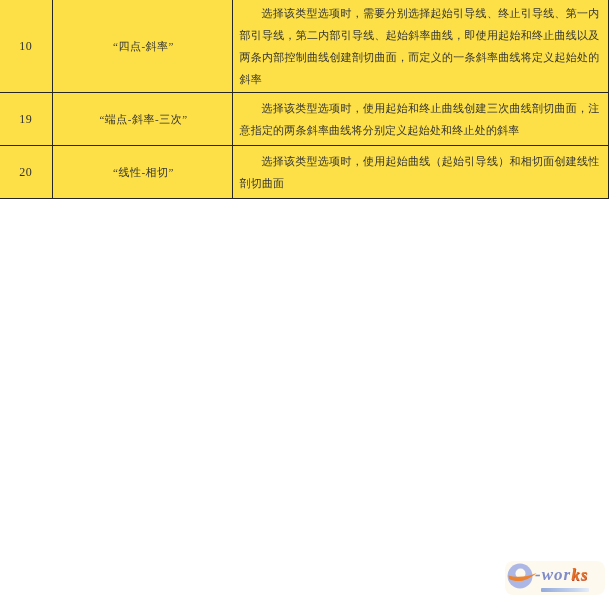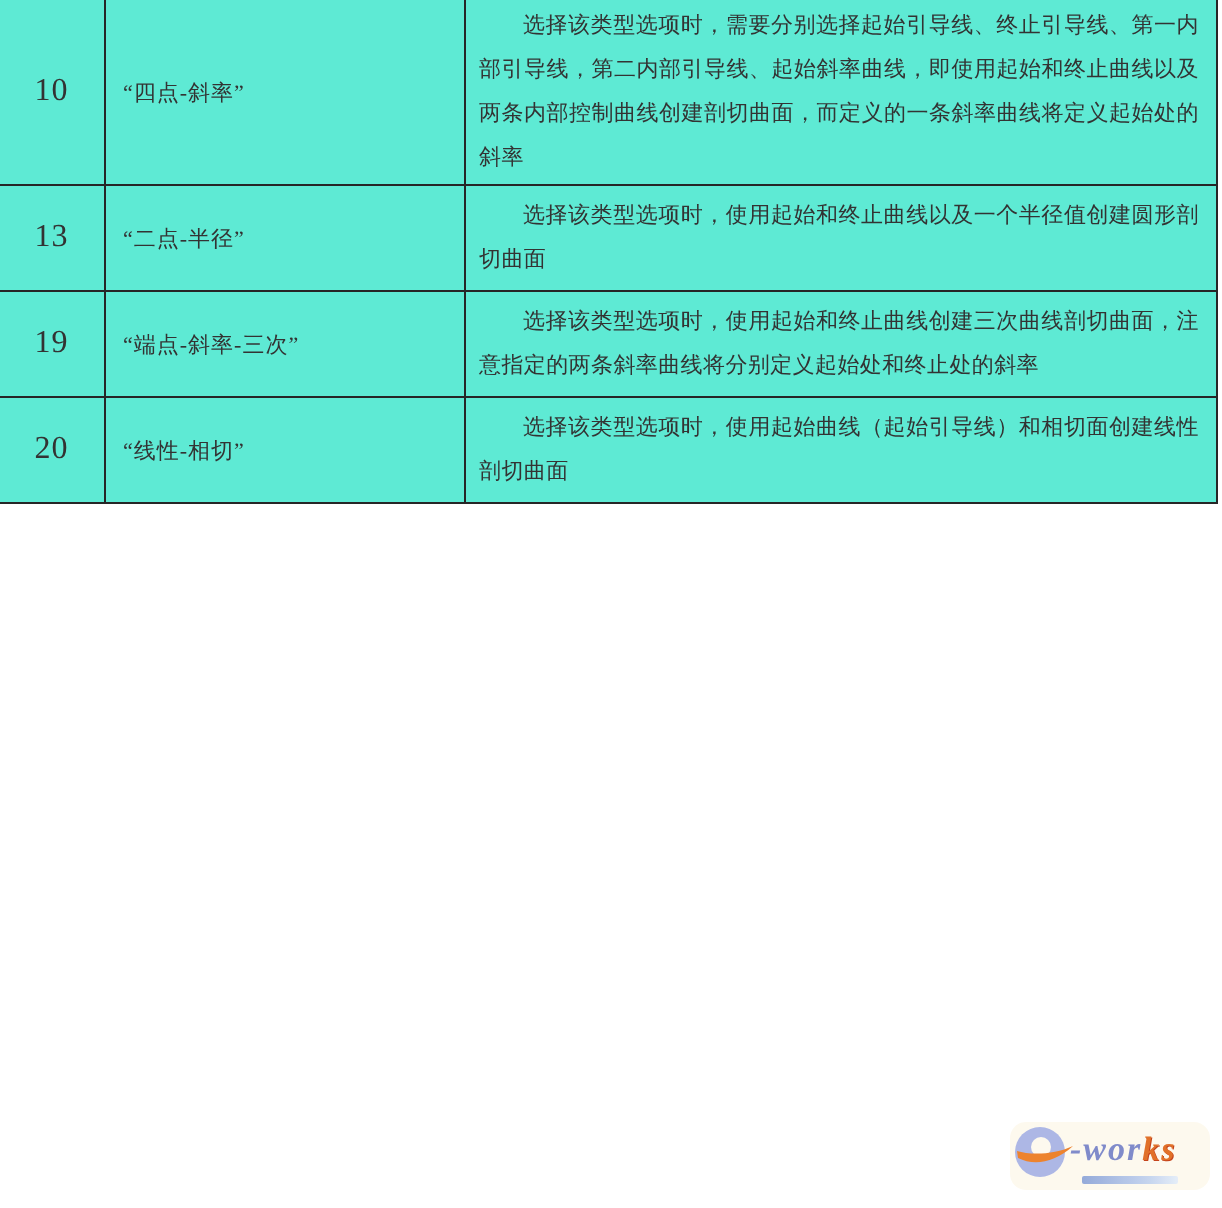--- a/index.html
+++ b/index.html
@@ -17,42 +17,43 @@
   }
   table.ref-table {
     border-collapse: collapse;
     table-layout: fixed;
     width: 608px;
     margin: 0;
   }
   .ref-table td {
     border: 1px solid #262626;
     vertical-align: middle;
-    background: #5eead4;
+    background: #fde047;
   }
   
   .ref-table tr:first-child td { border-top: none; }
   .ref-table td:first-child { border-left: none; }
 
   .ref-table col.c-num  { width: 52px; }
   .ref-table col.c-name { width: 180px; }
   .ref-table col.c-desc { width: 376px; }
 
   .ref-table tr { height: 53px; }
   .ref-table tr:first-child { height: 74px; }
 
   td.cell-num {
     text-align: center;
-    font-size: 16px;
+    font-size: 12px;
     letter-spacing: 0.5px;
   }
   td.cell-name {
     font-size: 11px;
     padding: 0 6px 0 9px;
     letter-spacing: 0.5px;
+    text-align: center;
   }
   td.cell-desc {
     font-size: 11px;
     line-height: 22px;
     padding: 2px 8px 2px 7px;
     text-align: justify;
     letter-spacing: 0.2px;
   }
   td.cell-desc .para {
     text-indent: 2em;
@@ -116,27 +117,20 @@
   </colgroup>
   <tbody>
     <tr>
       <td class="cell-num">10</td>
       <td class="cell-name">“四点-斜率”</td>
       <td class="cell-desc">
           <div class="para">选择该类型选项时，需要分别选择起始引导线、终止引导线、第一内部引导线，第二内部引导线、起始斜率曲线，即使用起始和终止曲线以及两条内部控制曲线创建剖切曲面，而定义的一条斜率曲线将定义起始处的斜率</div>
         </td>
     </tr>
     <tr>
-      <td class="cell-num">13</td>
-      <td class="cell-name">“二点-半径”</td>
-      <td class="cell-desc">
-          <div class="para">选择该类型选项时，使用起始和终止曲线以及一个半径值创建圆形剖切曲面</div>
-        </td>
-    </tr>
-    <tr>
       <td class="cell-num">19</td>
       <td class="cell-name">“端点-斜率-三次”</td>
       <td class="cell-desc">
           <div class="para">选择该类型选项时，使用起始和终止曲线创建三次曲线剖切曲面，注意指定的两条斜率曲线将分别定义起始处和终止处的斜率</div>
         </td>
     </tr>
     <tr>
       <td class="cell-num">20</td>
       <td class="cell-name">“线性-相切”</td>
       <td class="cell-desc">

